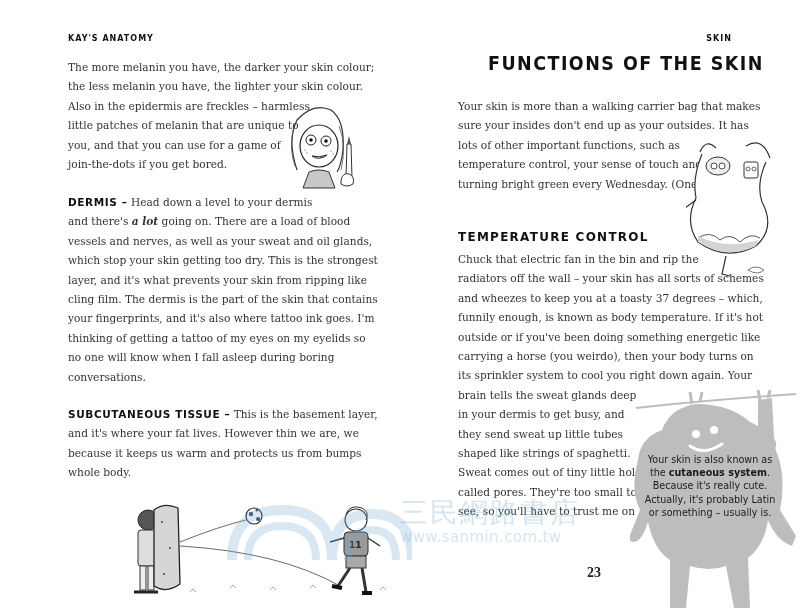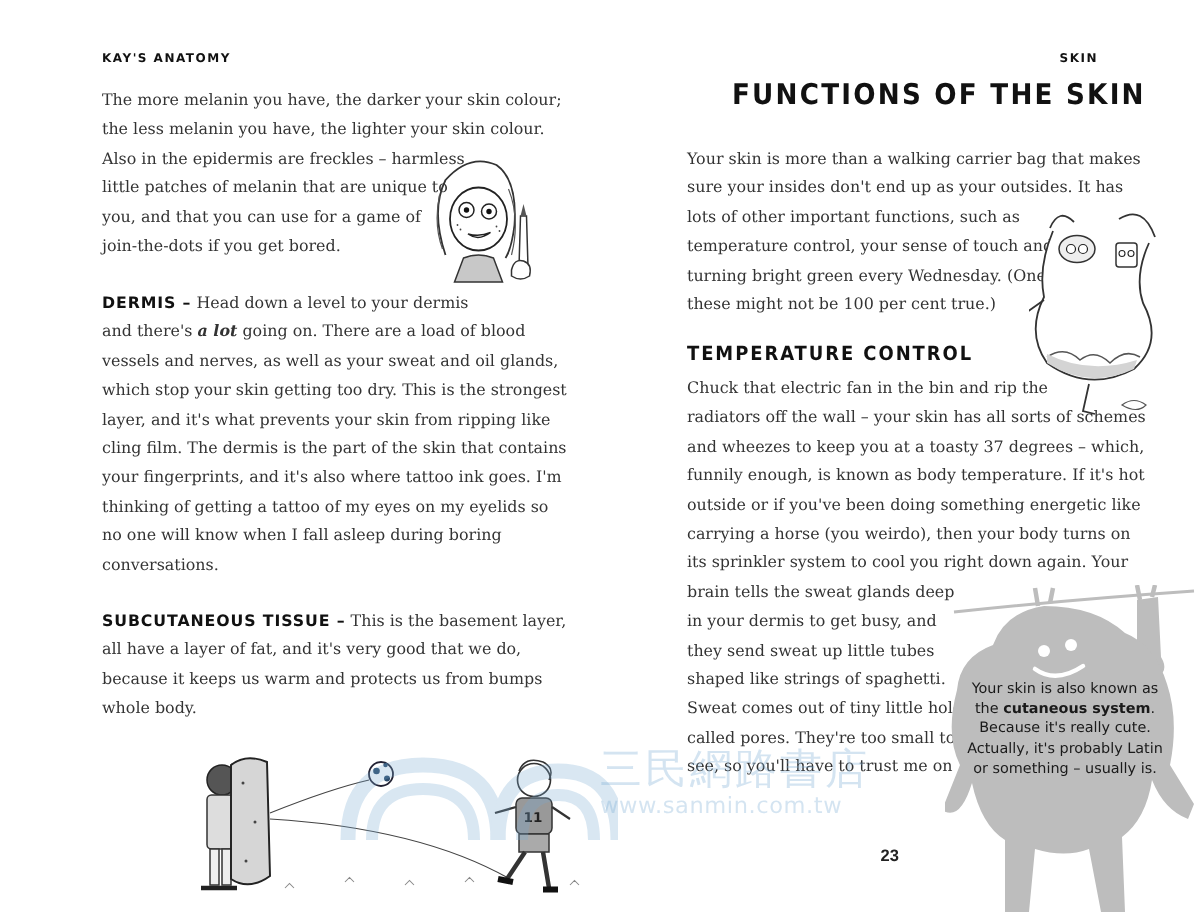--- a/index.html
+++ b/index.html
@@ -39,21 +39,21 @@
     }
     .section-heading {
       position: absolute; top: 229px; left: 58px;
       font-family: "DejaVu Sans", sans-serif; font-weight: bold;
       font-size: 13px; letter-spacing: 1.4px; color: #111;
       transform: scaleX(0.92); transform-origin: left;
     }
 
     .page-number {
       position: absolute; top: 565px; left: 187px;
-      font-family: Liberation Sans, sans-serif; font-weight: bold; font-size: 11px; color: #222;
+      font-family: Liberation Serif, serif; font-weight: bold; font-size: 14px; color: #222;
     }
 
     .illustration { position: absolute; }
 
     .callout-text {
       position: absolute; left: 640px; top: 453px; width: 140px;
       font-family: "DejaVu Sans", sans-serif; font-size: 9.6px; line-height: 13.2px;
       color: #1a1a1a; text-align: center;
     }
     .callout-text b { font-weight: bold; }
@@ -108,21 +108,21 @@
     <span class="line">layer, and it's what prevents your skin from ripping like</span>
     <span class="line">cling film. The dermis is the part of the skin that contains</span>
     <span class="line">your fingerprints, and it's also where tattoo ink goes. I'm</span>
     <span class="line">thinking of getting a tattoo of my eyes on my eyelids so</span>
     <span class="line">no one will know when I fall asleep during boring</span>
     <span class="line">conversations.</span>
   </div>
 
   <div class="body-text" style="left:68px; top:405px; width:276px;">
     <span class="line"><span class="term">SUBCUTANEOUS TISSUE –</span><span> This is the basement layer,</span></span>
-    <span class="line">all have a layer of fat, and it's very good that we do,</span>
+    <span class="line">and it's where your fat lives. However thin we are, we</span>
     <span class="line">because it keeps us warm and protects us from bumps</span>
     <span class="line">whole body.</span>
   </div>
 
   <svg class="illustration" style="left:130px; top:500px;" width="270" height="100" viewBox="0 0 270 100">
 
     <circle cx="18" cy="20" r="10" fill="#555" stroke="#222" stroke-width="1"></circle>
     <rect x="8" y="30" width="18" height="36" rx="3" fill="#ddd" stroke="#333" stroke-width="1"></rect>
     <rect x="10" y="66" width="6" height="24" fill="#eee" stroke="#333" stroke-width="1"></rect>
     <rect x="18" y="66" width="6" height="24" fill="#eee" stroke="#333" stroke-width="1"></rect>
@@ -157,21 +157,20 @@
 <div class="page page-right">
   <div class="running-head">SKIN</div>
   <div class="chapter-title">FUNCTIONS OF THE SKIN</div>
 
   <div class="body-text" style="left:58px; top:97px; width:276px;">
     <span class="line">Your skin is more than a walking carrier bag that makes</span>
     <span class="line">sure your insides don't end up as your outsides. It has</span>
     <span class="line">lots of other important functions, such as</span>
     <span class="line">temperature control, your sense of touch and</span>
     <span class="line">turning bright green every Wednesday. (One of</span>
-    <span class="line">these might not be 100 per cent true.)</span>
   </div>
 
   <svg class="illustration" style="left:286px; top:138px;" width="100" height="140" viewBox="0 0 100 140">
     <path d="M14 14 Q20 0 30 10 M60 8 Q76 -2 84 20" fill="none" stroke="#333" stroke-width="1.2"></path>
     <path d="M16 16 Q6 40 10 60 Q-2 84 12 104 Q40 124 70 108 Q90 90 76 64 Q70 46 80 24" fill="#fff" stroke="#333" stroke-width="1.2"></path>
     <path d="M12 100 Q24 92 34 102 Q44 94 54 104 Q64 94 74 100" fill="none" stroke="#555" stroke-width="1"></path>
     <path d="M12 104 Q40 122 70 108 L72 102 Q40 112 12 98Z" fill="#d4d4d4"></path>
     <ellipse cx="32" cy="28" rx="12" ry="9" fill="#eee" stroke="#333" stroke-width="1"></ellipse>
     <circle cx="28" cy="28" r="3" fill="#fff" stroke="#222" stroke-width="0.8"></circle>
       <circle cx="36" cy="28" r="3" fill="#fff" stroke="#222" stroke-width="0.8"></circle>

